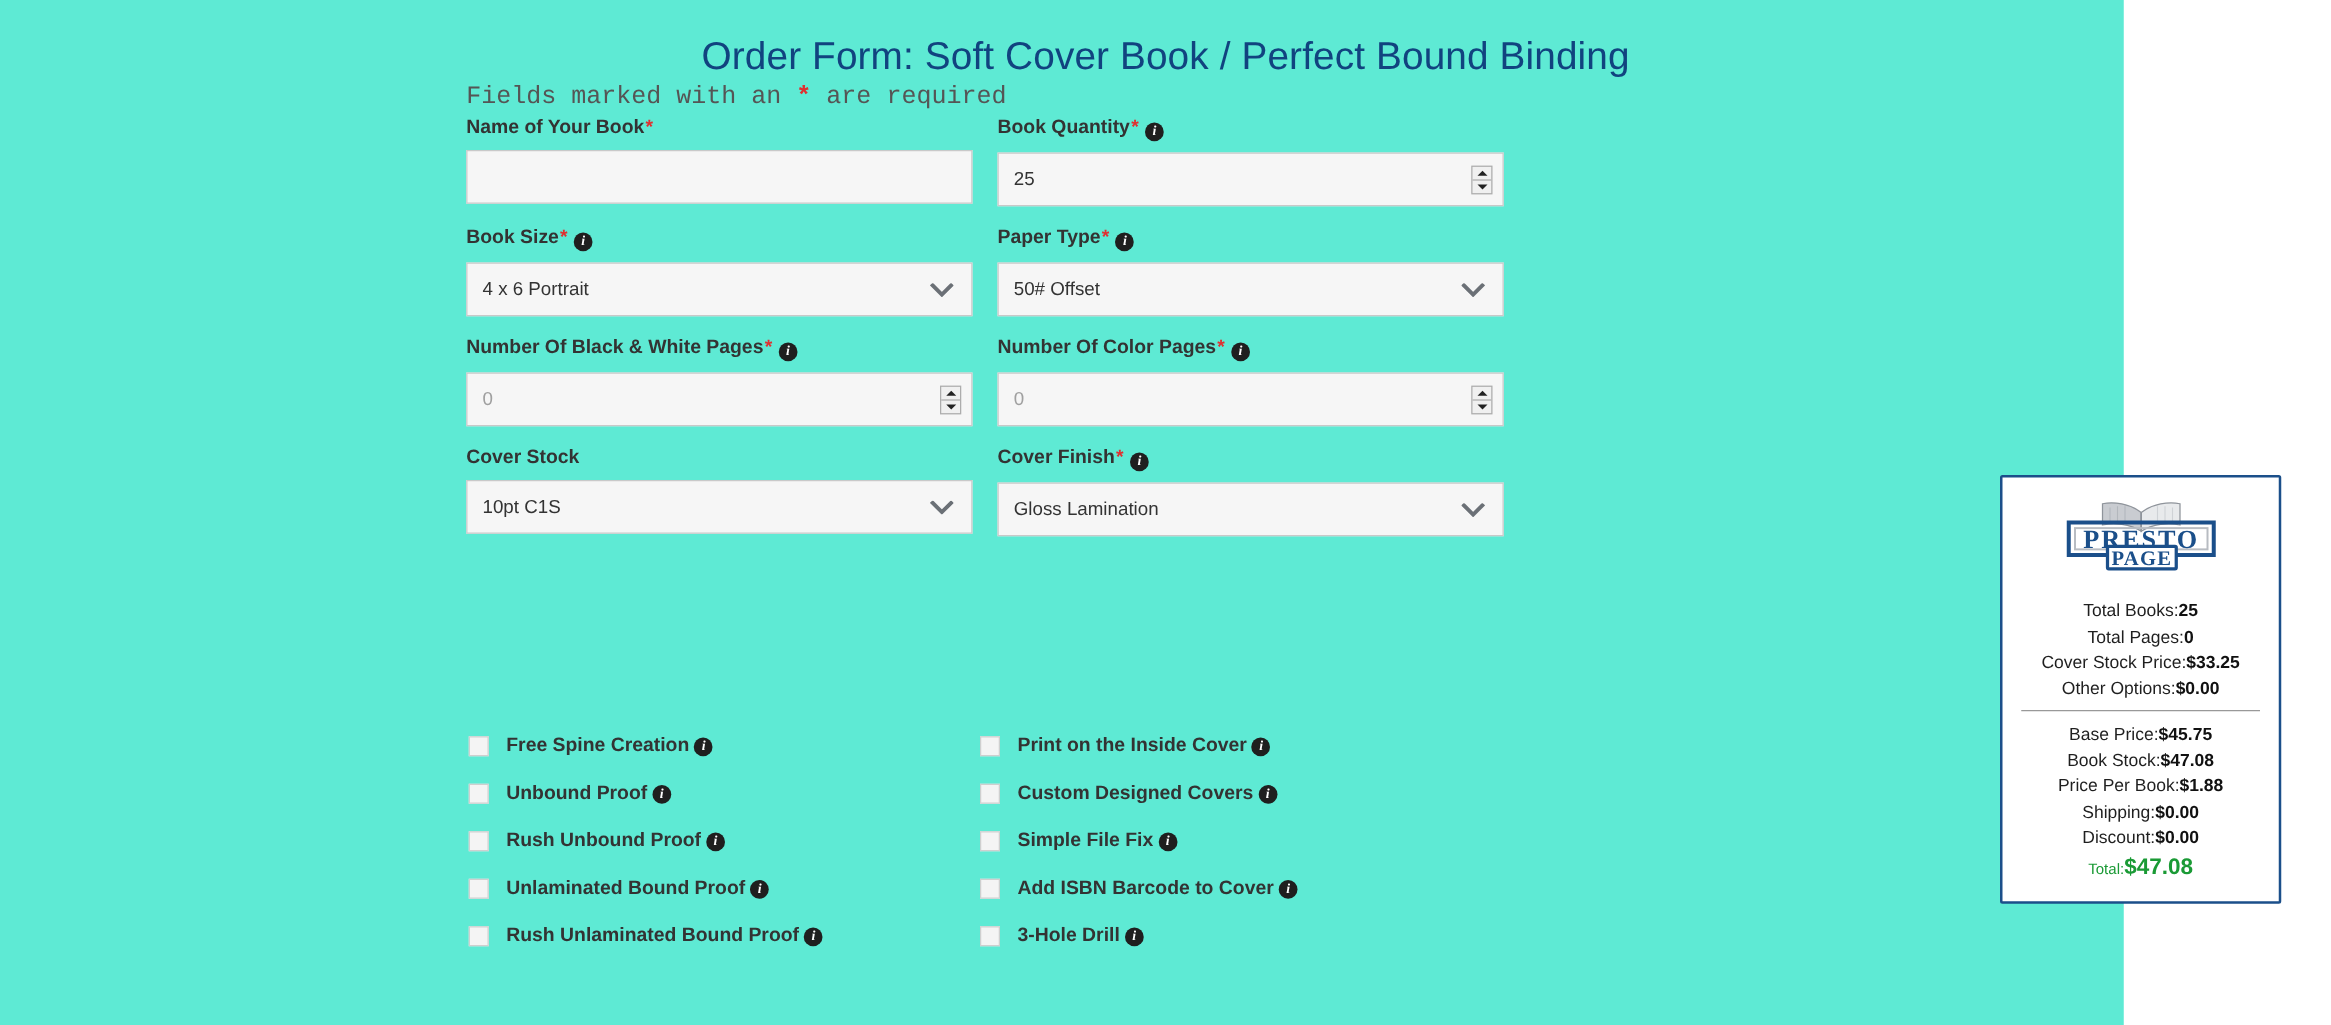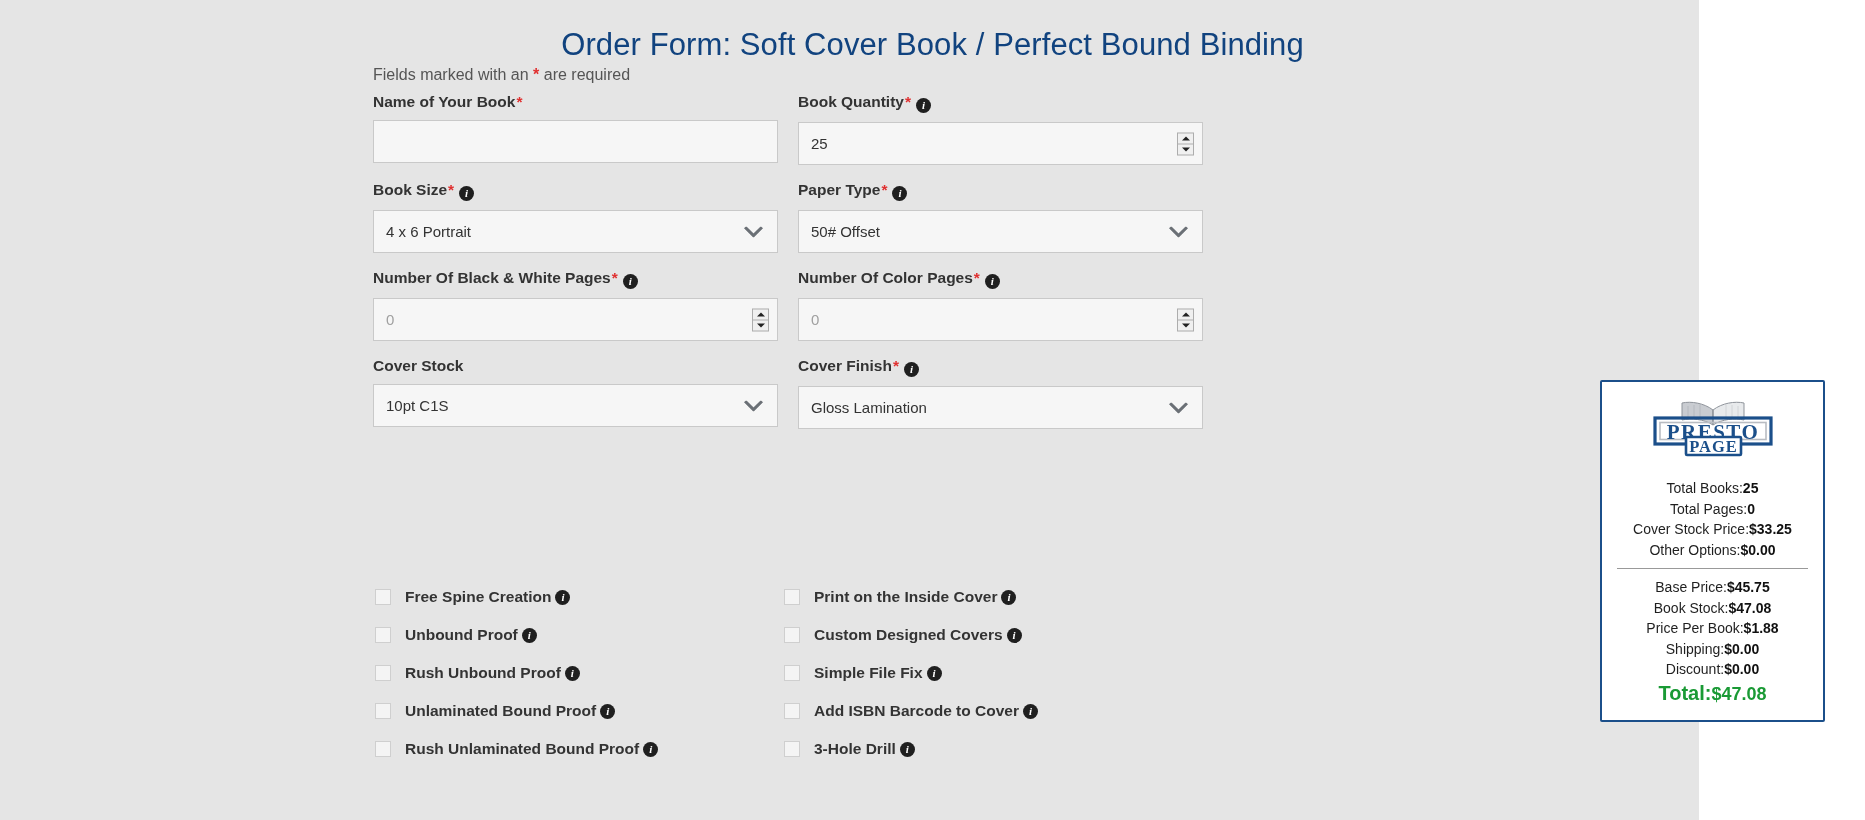--- a/index.html
+++ b/index.html
@@ -10,21 +10,21 @@
     height: 820px;
     overflow: hidden;
     background: #ffffff;
     font-family: "Liberation Sans", sans-serif;
   }
 
   #page {
     position: relative;
     width: 1699px;
     height: 820px;
-    background: #e5e5e5;
+    background: #5eead4;
   }
 
   
   .page-title {
     position: absolute;
     top: 6px;
     left: 0;
     width: 1865px;
     text-align: center;
     font-size: 31px;
@@ -32,23 +32,24 @@
     color: #11437f;
     letter-spacing: 0.1px;
     white-space: nowrap;
   }
 
   
   .required-note {
     position: absolute;
     top: 66px;
     left: 373px;
-    font-size: 16px;
+    font-size: 20px;
     color: #555555;
     white-space: nowrap;
+    font-family: Liberation Mono, monospace;
   }
   .required-note .star { color: #e03030; font-weight: 700; }
 
   
   .form-area {
     position: absolute;
     top: 93px;
     left: 373px;
     width: 830px;
   }
@@ -221,22 +222,22 @@
   .sum-divider {
     border-top: 1px solid #999999;
     margin: 8px 0 8px 0;
   }
 
   .sum-line.total {
     margin-top: 3px;
   }
   .sum-line.total .lbl {
     color: #1a9a35;
-    font-size: 20px;
-    font-weight: 700;
+    font-size: 12px;
+    font-weight: 400;
   }
   .sum-line.total .val {
     color: #1a9a35;
     font-size: 18px;
     font-weight: 700;
   }
 </style>
 </head>
 <body>
 

